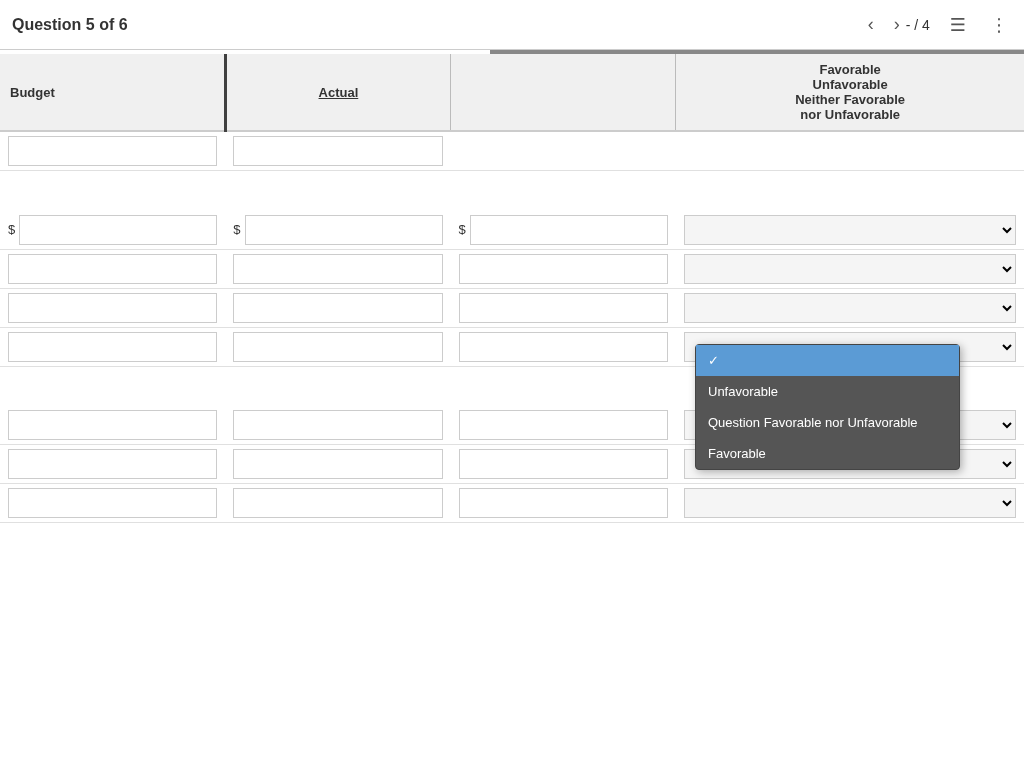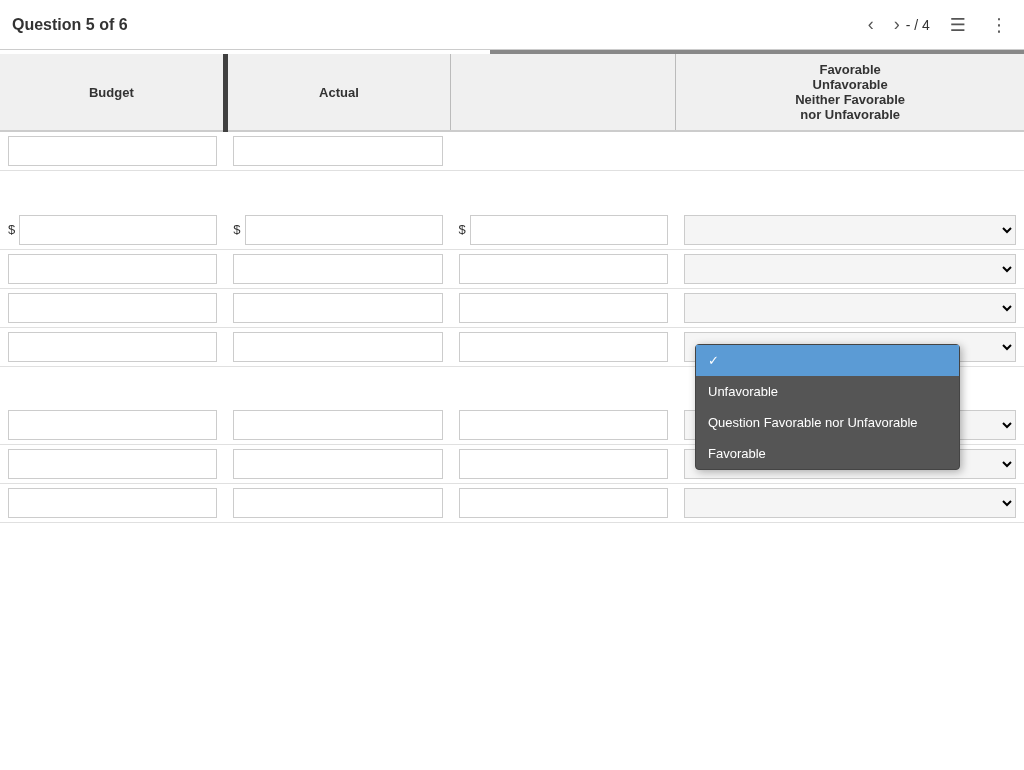--- a/index.html
+++ b/index.html
@@ -68,27 +68,28 @@
     thead th {
       background: #f0f0f0;
       padding: 8px 10px;
       text-align: center;
       font-weight: bold;
       font-size: 13px;
       border-bottom: 2px solid #ccc;
     }
     thead th.col-budget {
       width: 22%;
-      border-right: 5px solid #404040;
-      text-align: center;
+      border-right: 3px solid #404040;
+      text-align: left;
     }
     thead th.col-actual {
       width: 22%;
       border-right: 1px solid #bbb;
       text-align: center;
+      text-decoration: underline;
     }
     thead th.col-variance {
       width: 22%;
       border-right: 1px solid #bbb;
       text-align: center;
     }
     thead th.col-type {
       width: 34%;
       text-align: center;
     }

